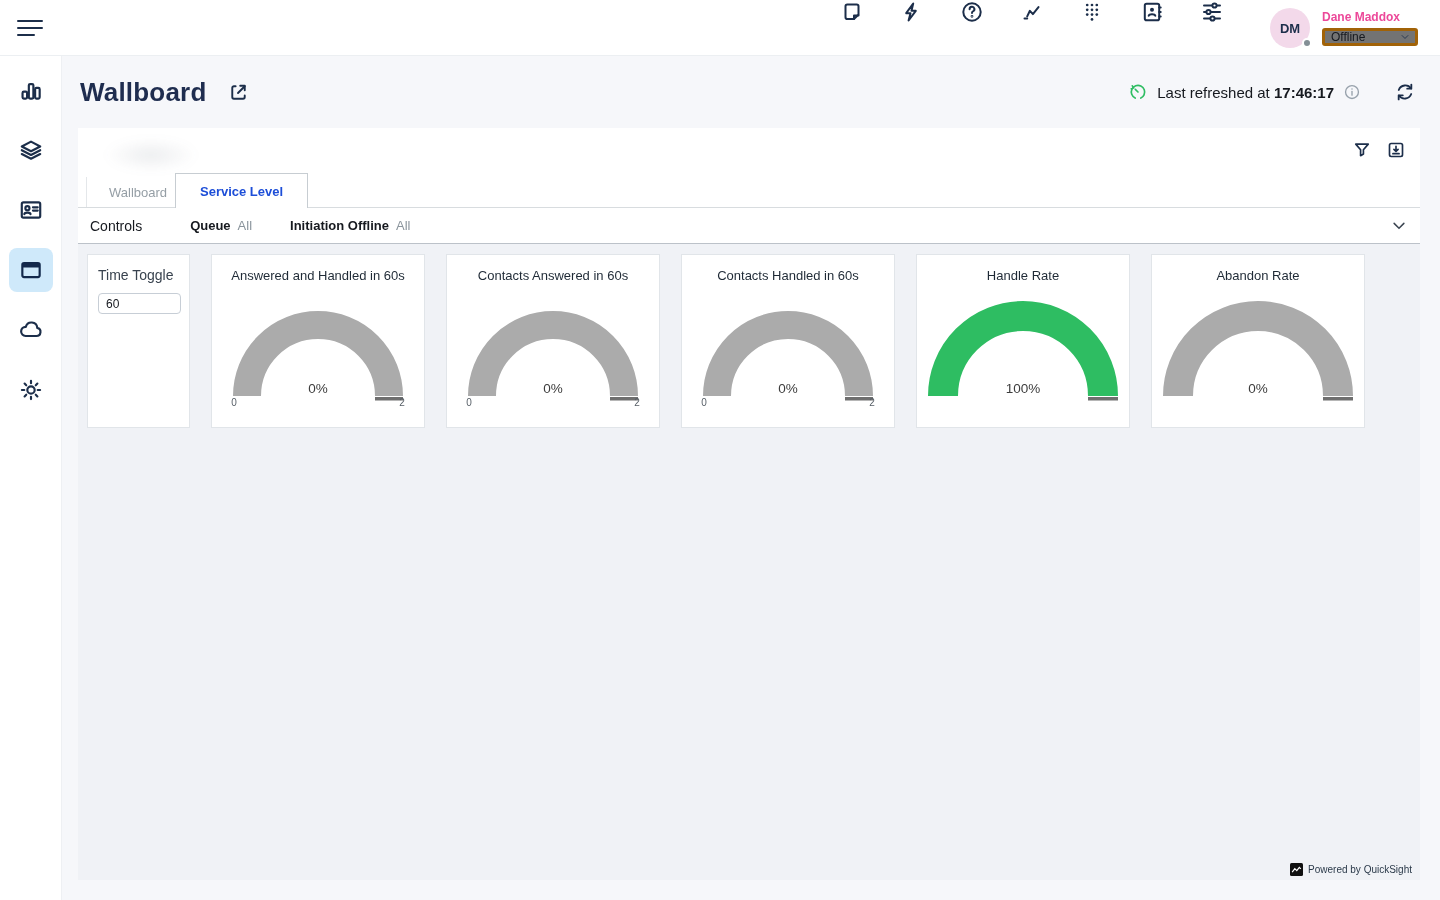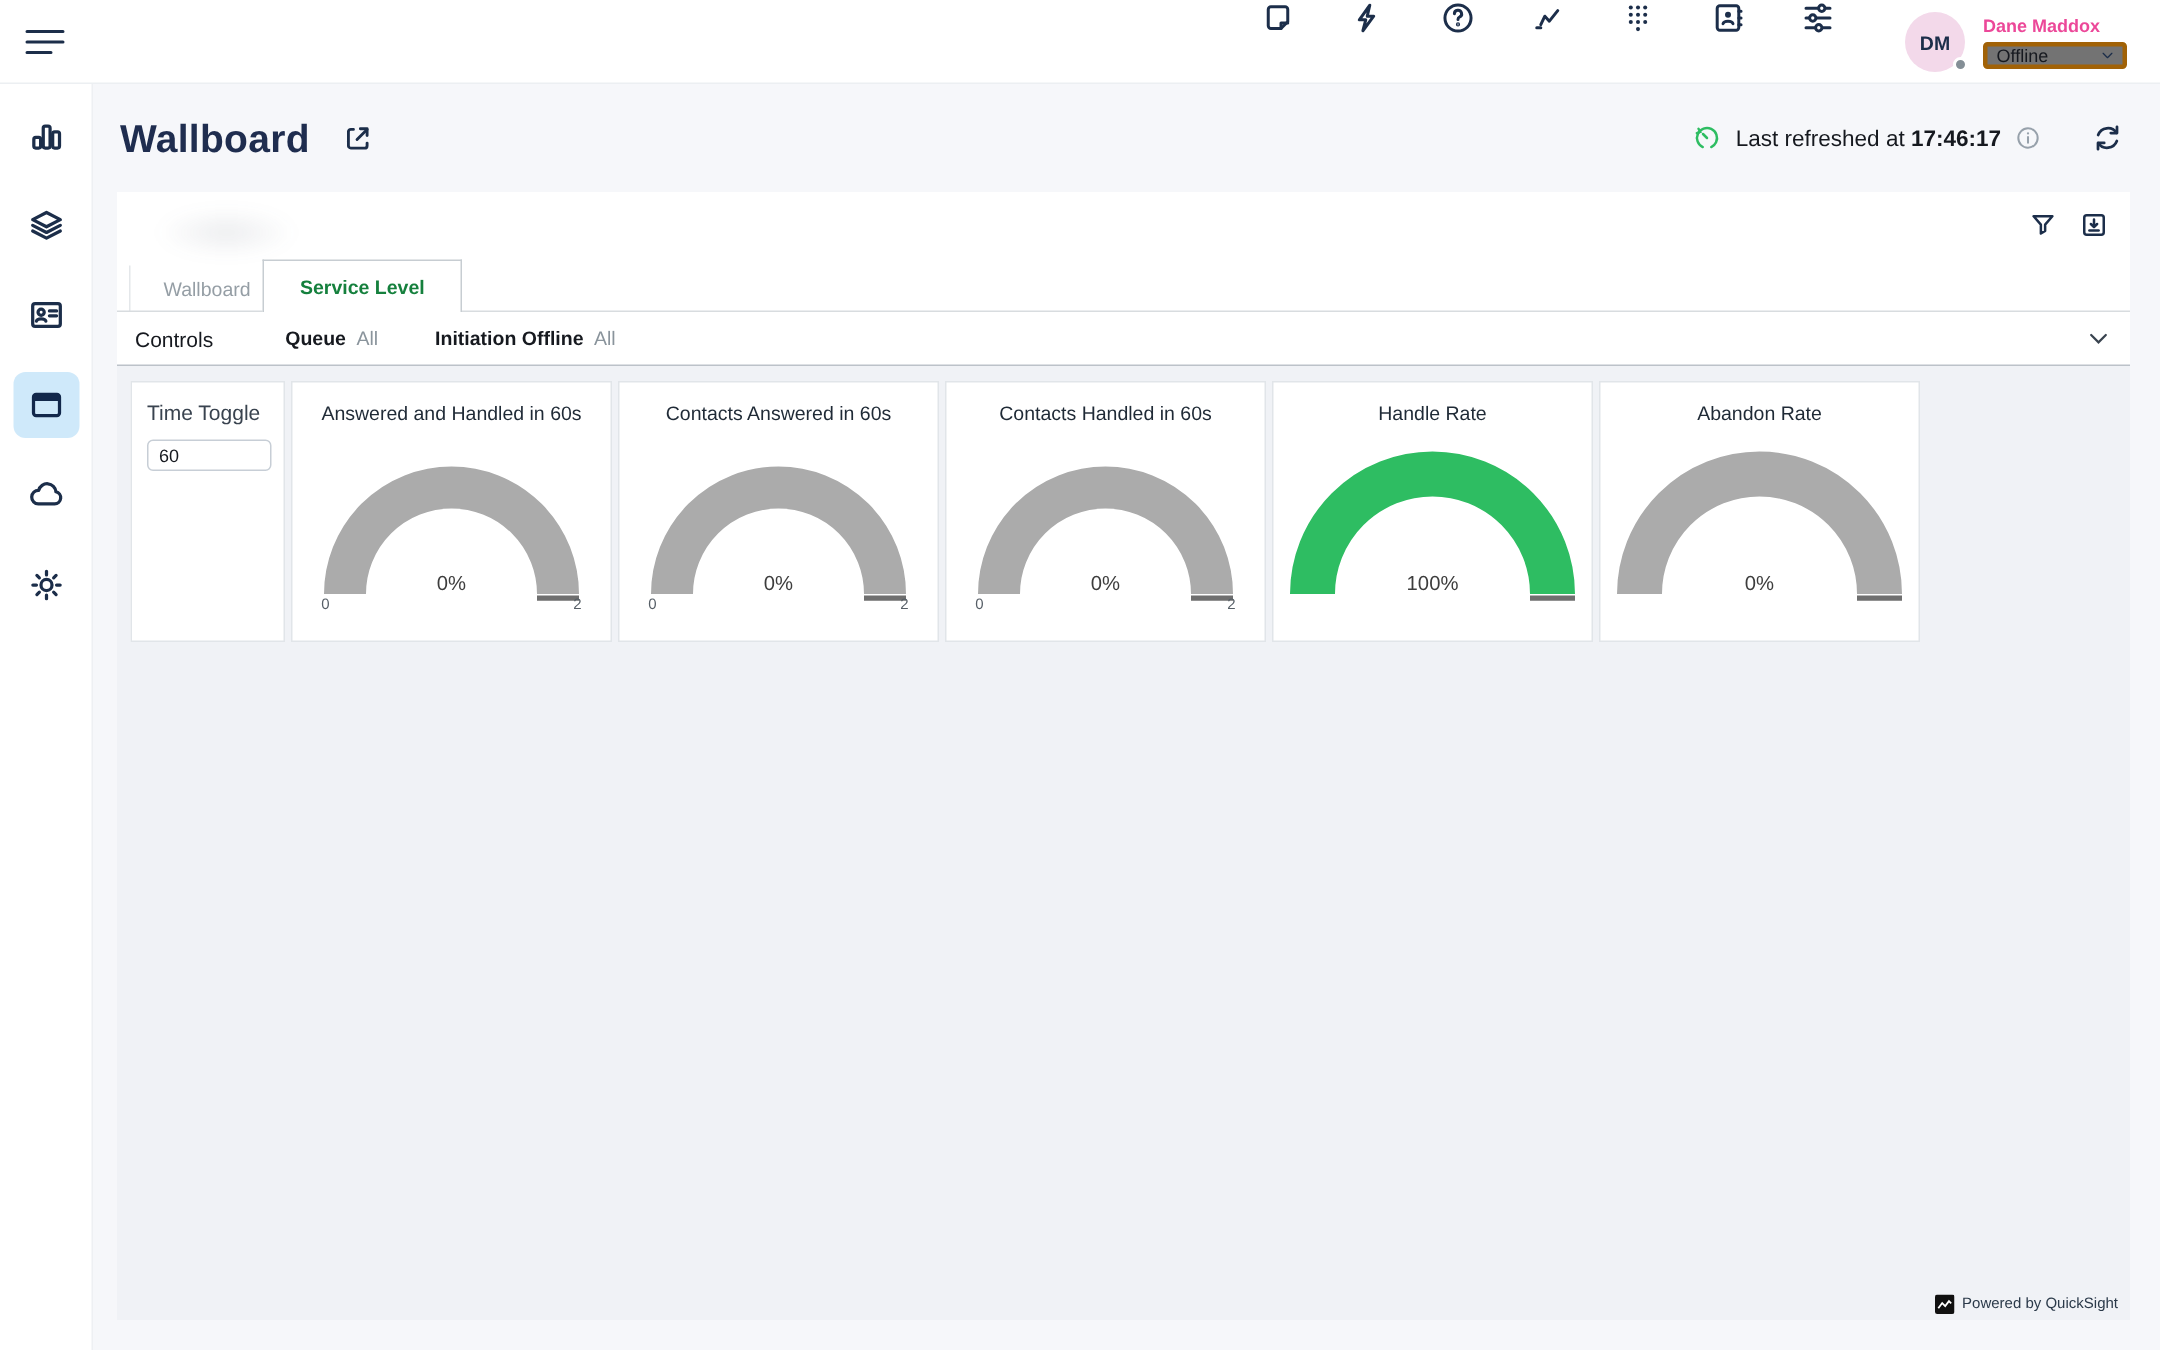--- a/index.html
+++ b/index.html
@@ -49,31 +49,31 @@
     background:radial-gradient(closest-side, rgba(70,80,100,0.10), rgba(70,80,100,0) 72%);
     filter:blur(5px); pointer-events:none; }
   .panel-icons { position:absolute; right:14px; top:12px; display:flex; gap:14px; }
   .panel-icon { width:20px; height:20px; cursor:pointer; }
   .tab-strip { position:absolute; left:0; top:45px; width:1342px; height:35px; }
   .tab-strip::after { content:""; position:absolute; left:0; bottom:0; width:1342px; height:1px; background:#d8dcdf; }
   .tab { position:absolute; bottom:0; display:flex; align-items:center; justify-content:center;
     font-size:13px; cursor:pointer; }
   .tab.inactive { left:8px; height:31px; padding:0 22px; color:#959ea5; border-left:1px solid #e4e7ea; }
   .tab.active { left:97px; height:35px; padding:0 24px; background:#fff;
-    border:1px solid #c7cdd2; border-bottom:none; font-weight:bold; color:#15803d; z-index:2; }
+    border:1px solid #c7cdd2; border-bottom:none; font-weight:bold; color:#1d4ed8; z-index:2; }
   .controls-row { position:absolute; left:0; top:80px; width:1342px; height:36px;
     display:flex; align-items:center; padding:0 12px; border-bottom:1px solid #bcc2c9; background:#fff; }
   .controls-label { font-size:14px; color:#16191f; margin-right:48px; }
   .filter-group { display:flex; align-items:baseline; gap:7px; margin-right:38px; cursor:pointer; }
   .filter-name { font-size:13px; font-weight:bold; color:#16191f; }
   .filter-value { font-size:13px; color:#8a949c; }
   .controls-chevron { margin-left:auto; cursor:pointer; display:flex; }
 
   
-  .cards { position:absolute; left:9px; top:126px; display:flex; gap:4px; }
+  .cards { position:absolute; left:9px; top:126px; display:flex; gap:21px; }
   .card { background:#fff; border:1px solid #e1e5e9; height:174px; }
   .card-time { width:103px; padding:12px 10px; }
   .time-label { font-size:14px; color:#39434f; }
   .time-input { margin-top:10px; width:83px; height:21px; border:1px solid #c7ced6; border-radius:4px;
     font-size:12px; color:#16191f; padding:0 7px; font-family:"Liberation Sans", sans-serif; }
   .card-gauge { width:214px; text-align:center; }
   .gauge-title { margin-top:13px; font-size:13px; color:#1f2a36; }
   .card-gauge svg { margin-top:5px; }
   .pct { font-size:13.5px; fill:#3d3d3d; }
   .minmax { font-size:10px; fill:#565e66; }

